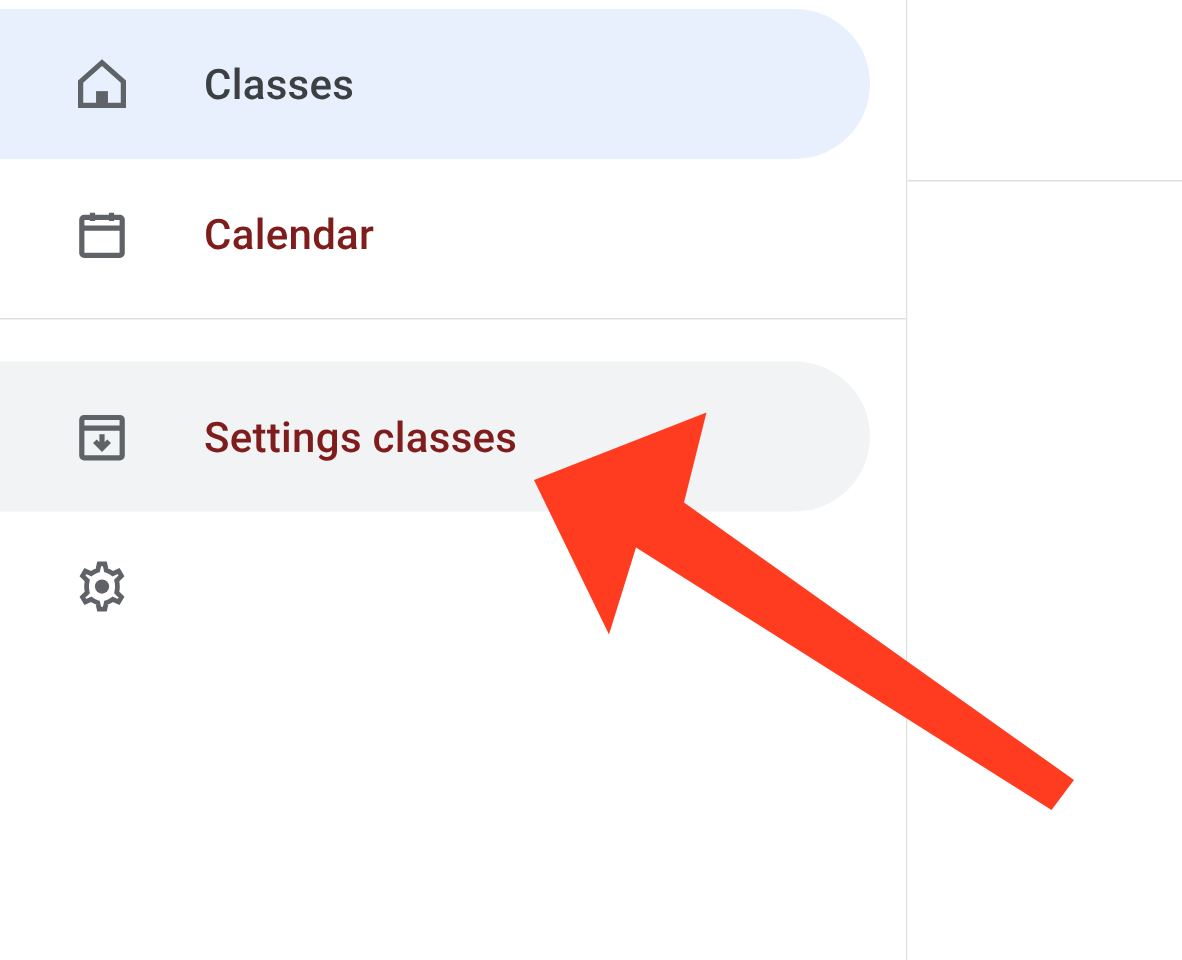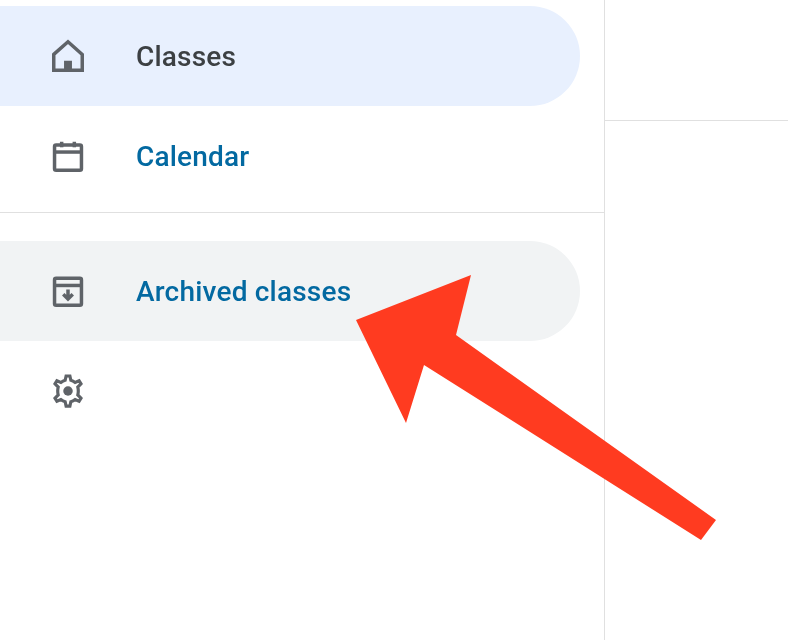--- a/index.html
+++ b/index.html
@@ -51,21 +51,21 @@
     }
     .nav-item {
       display: flex;
       align-items: center;
       height: 100px;
       padding-left: 48px;
       border-top-right-radius: 50px;
       border-bottom-right-radius: 50px;
       margin-right: 24px;
       cursor: pointer;
-      color: #0369a1;
+      color: #7f1d1d;
     }
     .nav-item.selected {
       background: #e8f0fe;
       color: #3c4043;
     }
     .nav-item.hovered {
       background: #f1f3f4;
     }
     .nav-icon {
       width: 40px;
@@ -130,21 +130,21 @@
 
     <div class="nav-section-bottom">
       <div class="nav-item hovered">
         <span class="nav-icon">
           <svg class="icon-svg" viewBox="0 0 24 24" fill="none" stroke="currentColor" stroke-width="2.2">
             <rect x="3.5" y="4" width="17" height="17" rx="1" fill="none"></rect>
             <line x1="3.5" y1="8.5" x2="20.5" y2="8.5"></line>
             <path d="M12 11 L12 17 M9 14 L12 17 L15 14" fill="none"></path>
           </svg>
         </span>
-        <span class="nav-label">Archived classes</span>
+        <span class="nav-label">Settings classes</span>
       </div>
 
       <div class="nav-item">
         <span class="nav-icon">
           <svg class="icon-svg" viewBox="0 0 24 24" fill="none" stroke="currentColor" stroke-width="2">
             <circle cx="12" cy="12" r="3" fill="currentColor" stroke="none"></circle>
             <path d="M12 2.5 L13.2 2.5 L13.8 5.2 C14.8 5.5 15.7 6 16.5 6.6 L19 5.5 L20.2 7.5 L18.2 9.5 C18.4 10.3 18.5 11.1 18.5 12 C18.5 12.9 18.4 13.7 18.2 14.5 L20.2 16.5 L19 18.5 L16.5 17.4 C15.7 18 14.8 18.5 13.8 18.8 L13.2 21.5 L10.8 21.5 L10.2 18.8 C9.2 18.5 8.3 18 7.5 17.4 L5 18.5 L3.8 16.5 L5.8 14.5 C5.6 13.7 5.5 12.9 5.5 12 C5.5 11.1 5.6 10.3 5.8 9.5 L3.8 7.5 L5 5.5 L7.5 6.6 C8.3 6 9.2 5.5 10.2 5.2 L10.8 2.5 Z" fill="none"></path>
           </svg>
         </span>
       </div>

